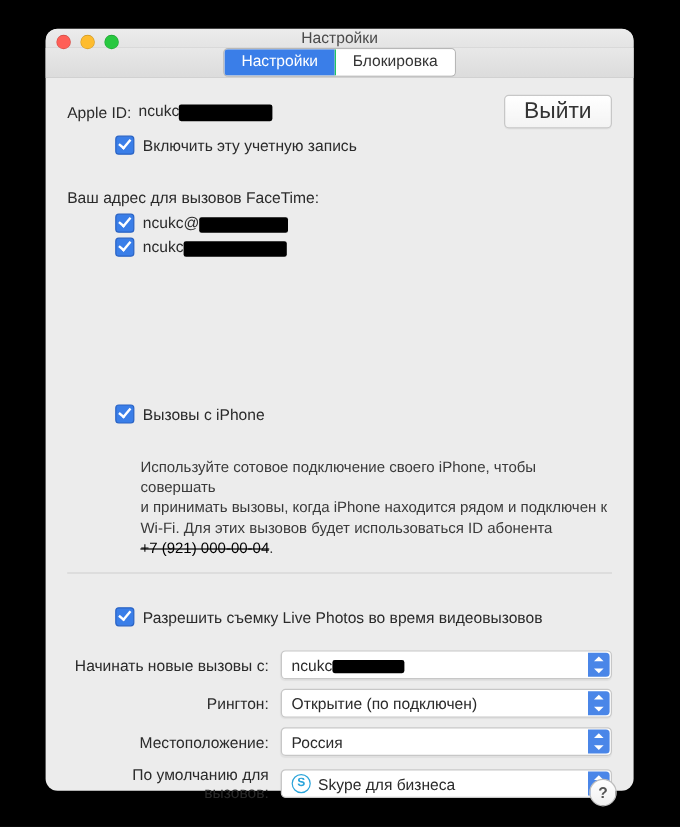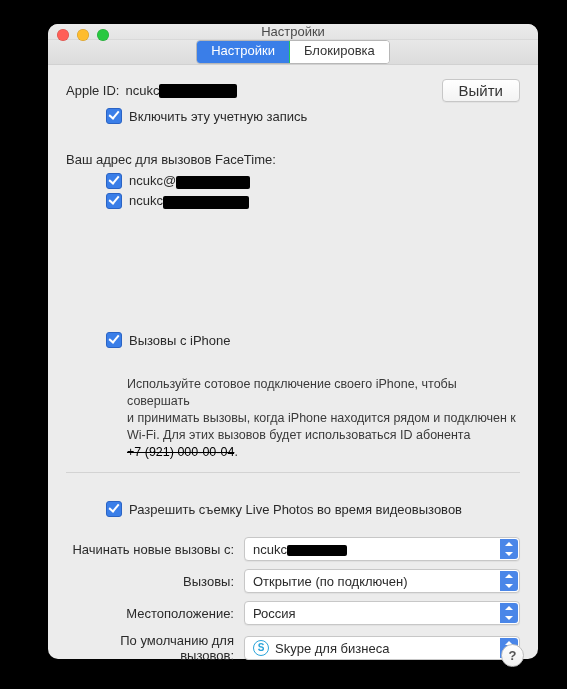--- a/index.html
+++ b/index.html
@@ -8,21 +8,21 @@
     background: #000;
     width: 567px;
     height: 689px;
     font-family: -apple-system, "Helvetica Neue", Helvetica, Arial, sans-serif;
     font-size: 13px;
     color: #2a2a2a;
     overflow: hidden;
   }
   .window {
     position: absolute;
-    left: 48px;
+    left: 38px;
     top: 24px;
     width: 490px;
     height: 635px;
     background: #ececec;
     border-radius: 10px;
     box-shadow: 0 22px 50px rgba(0,0,0,0.55), 0 0 0 1px rgba(0,0,0,0.15);
     display: flex;
     flex-direction: column;
   }
   .titlebar {
@@ -100,21 +100,21 @@
     display:inline-block;
     background:#000;
     border-radius:2px;
     vertical-align: middle;
   }
   .btn {
     background: linear-gradient(#ffffff, #f3f3f3);
     border: 1px solid #c7c7c7;
     border-radius: 4px;
     padding: 2px 16px;
-    font-size: 15px;
+    font-size: 19px;
     box-shadow: 0 1px 0 rgba(0,0,0,0.04);
     color:#333;
     text-align:right;
   }
   .checkbox {
     width: 14px;
     height: 14px;
     border-radius: 3px;
     background: #3a7ee8;
     border: 1px solid #2a63c4;
@@ -288,21 +288,21 @@
     <div class="form-grid">
 
       <div class="form-label">Начинать новые вызовы с:</div>
       <div class="popup">
         <span>
           <span>ncukc</span><span class="redact" style="width:60px;height:11px;"></span>
         </span>
         <span class="arrows"></span>
       </div>
 
-      <div class="form-label">Вызовы:</div>
+      <div class="form-label">Рингтон:</div>
       <div class="popup">
         <span>Открытие (по подключен)</span>
         <span class="arrows"></span>
       </div>
 
       <div class="form-label">Местоположение:</div>
       <div class="popup">
         <span>Россия</span>
         <span class="arrows"></span>
       </div>

